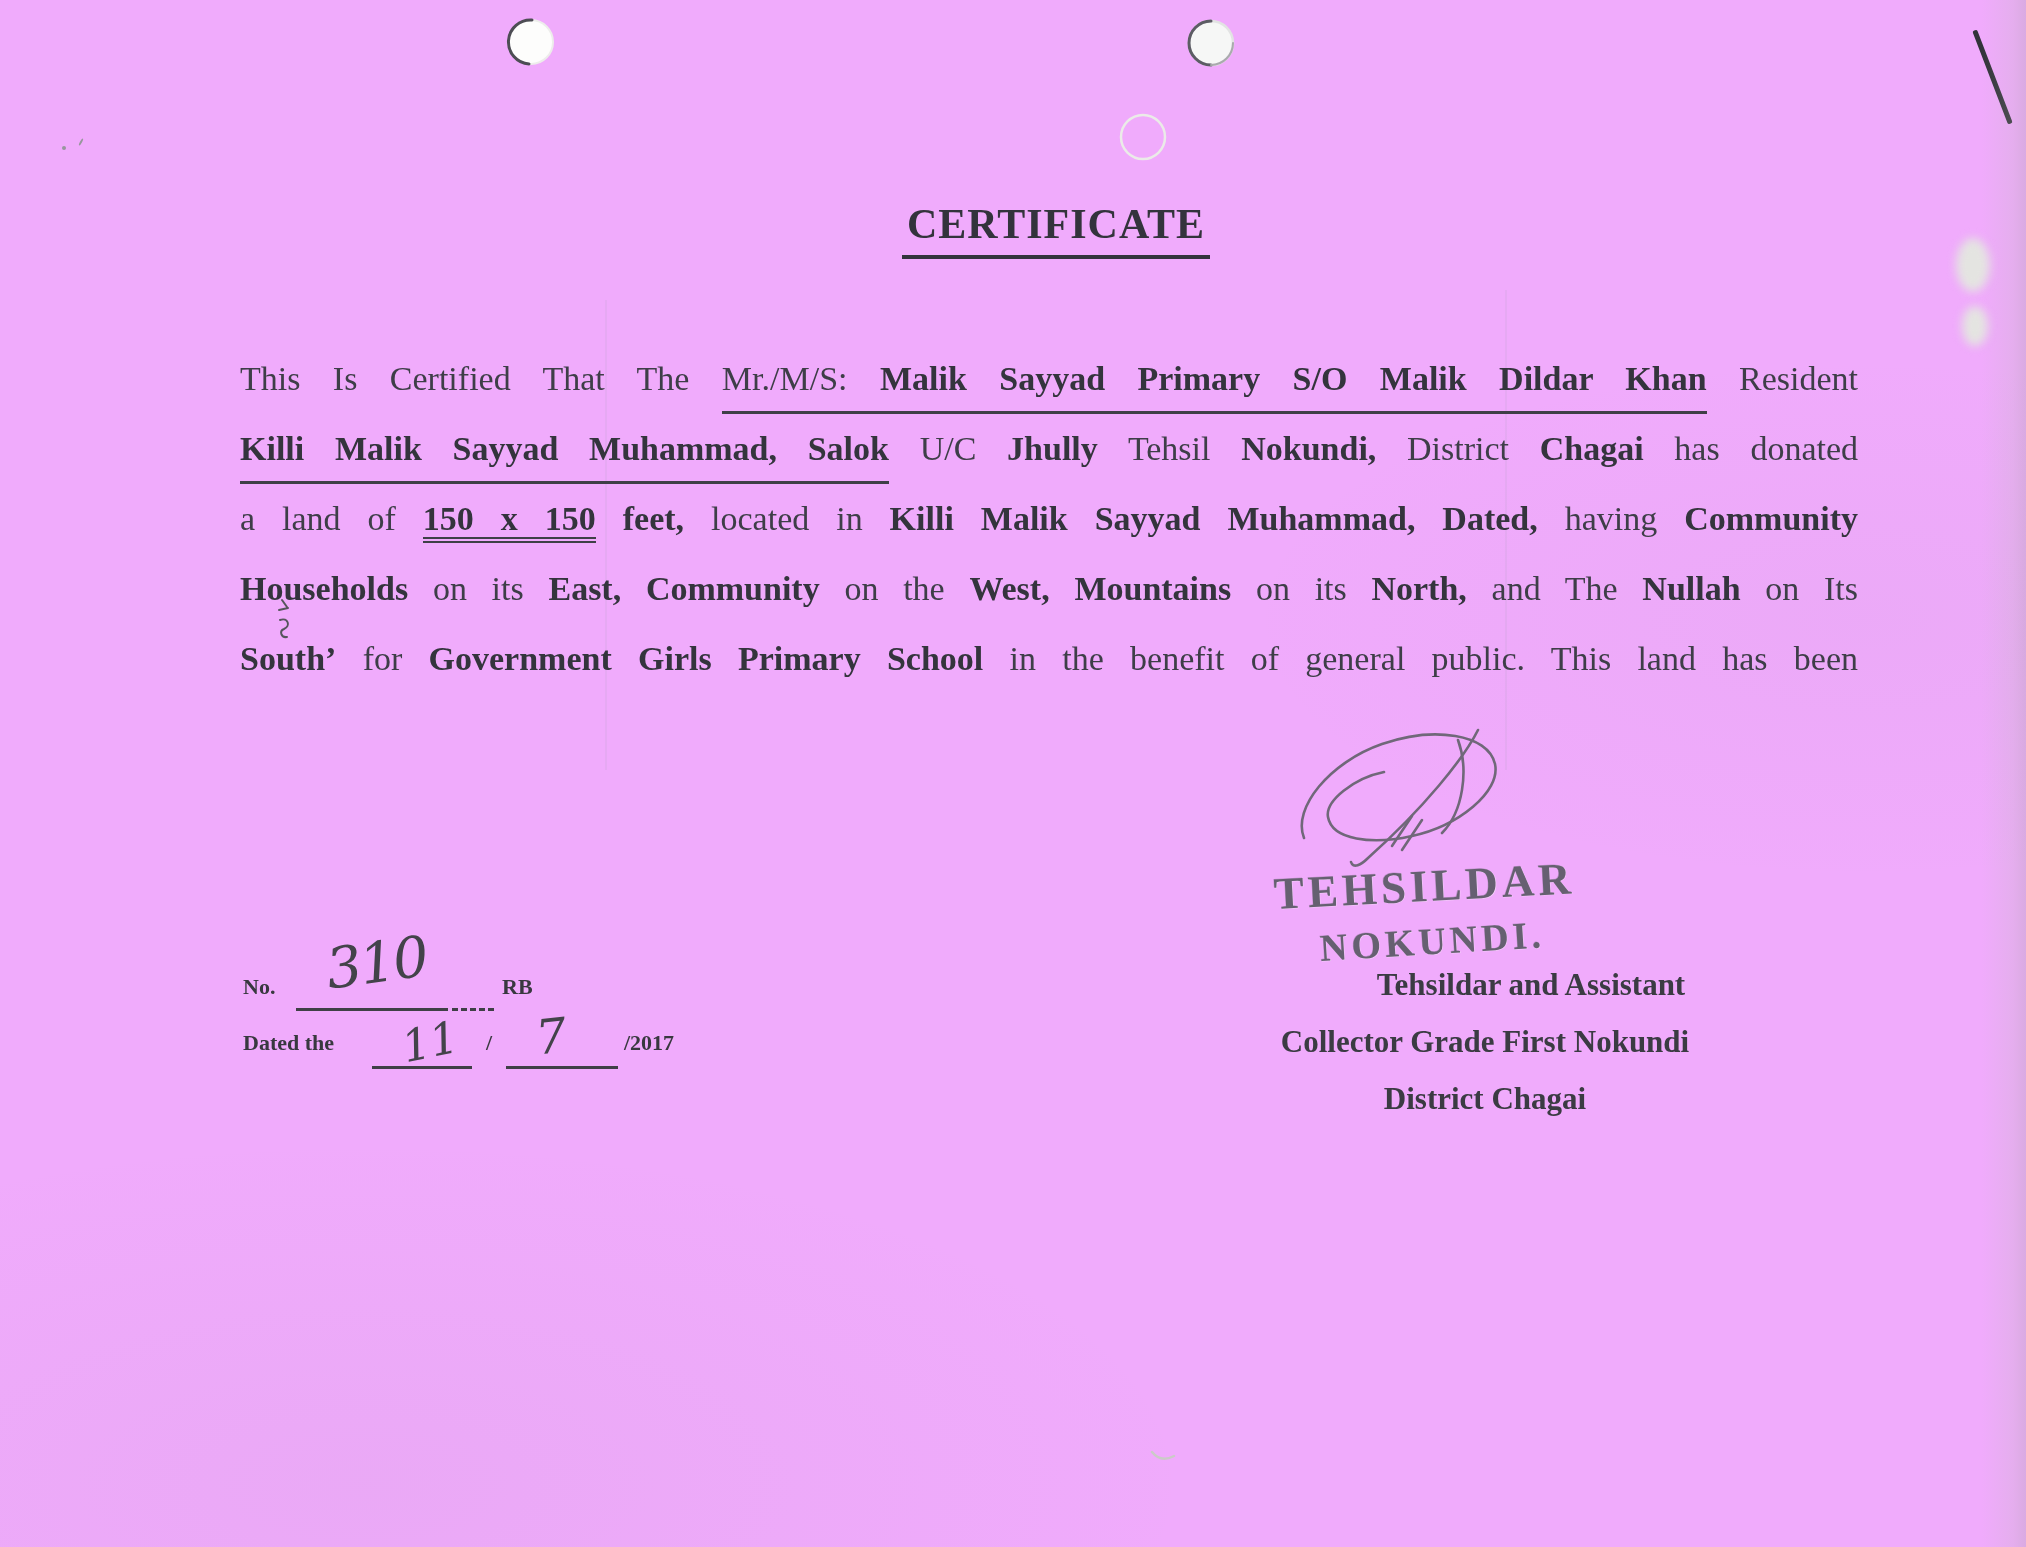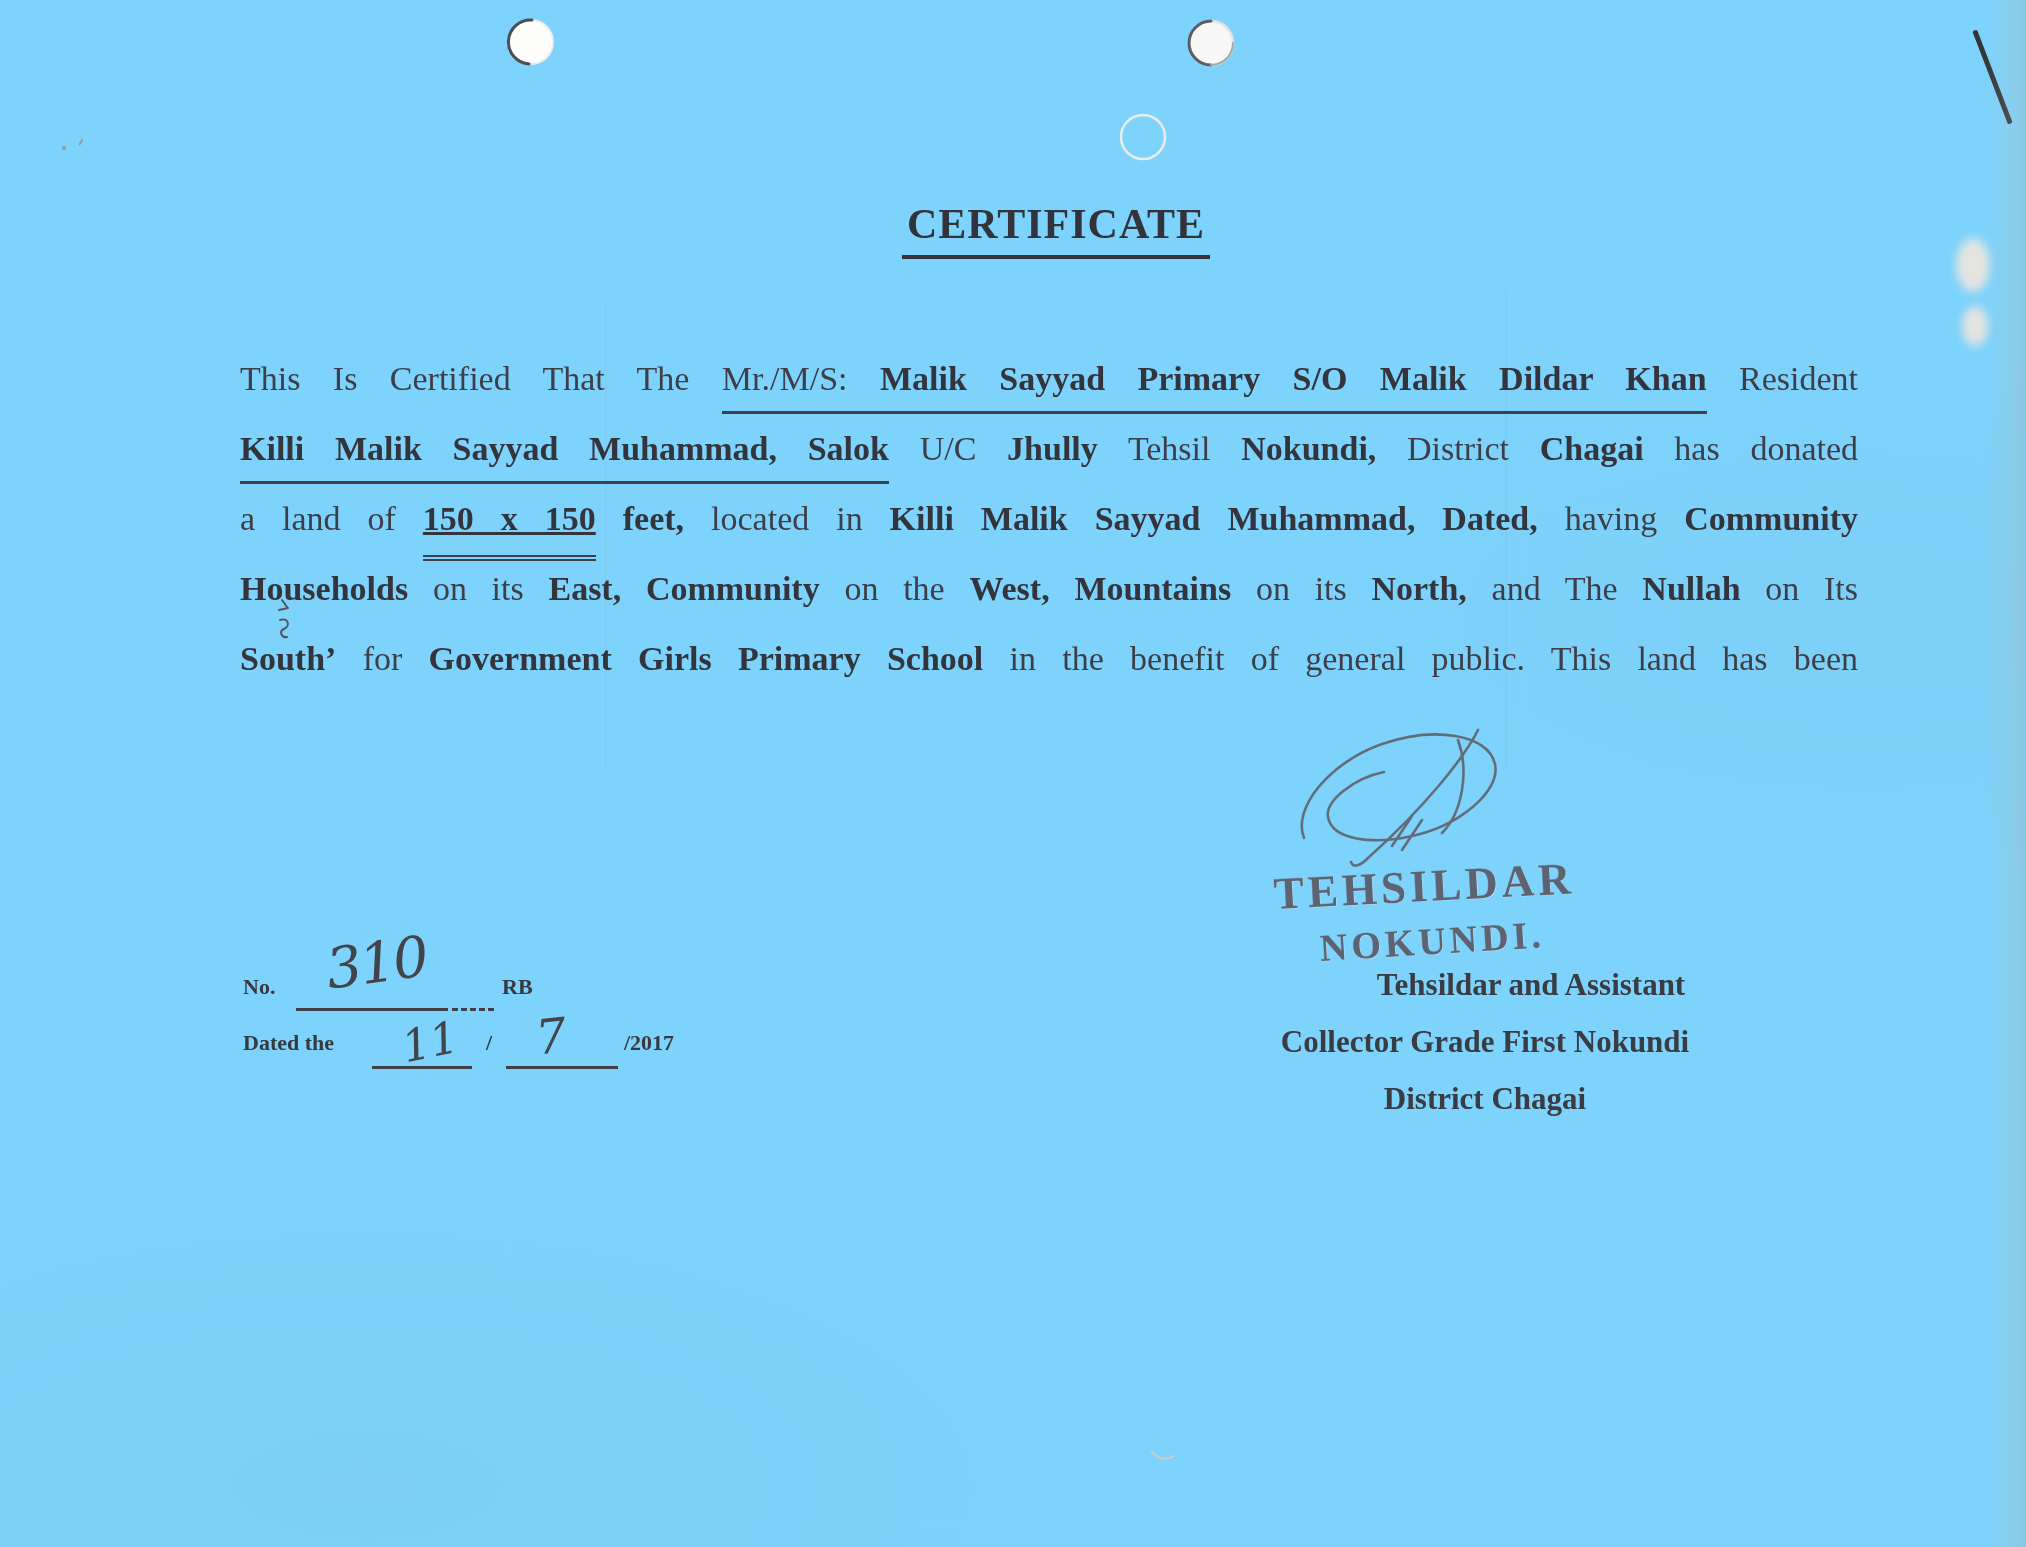--- a/index.html
+++ b/index.html
@@ -1,18 +1,18 @@
 <!DOCTYPE html>
 <html><head>
 <meta charset="utf-8">
 <style>
   html,body { margin:0; padding:0; background:#e9e9e7; }
   .page {
     position:relative; width:2026px; height:1547px; margin:0 auto;
-    background:#7dd3fc;
+    background:#f0abfc;
     font-family:"Liberation Serif","DejaVu Serif",serif;
     color:#3e3e48; overflow:hidden;
   }
   
   .page::before{
     content:""; position:absolute; inset:0; pointer-events:none;
     background:
       radial-gradient(1200px 500px at 18% 96%, rgba(120,125,130,0.05), transparent 70%),
       radial-gradient(900px 380px at 92% 40%, rgba(120,125,135,0.04), transparent 70%);
   }
@@ -23,21 +23,21 @@
     font-size:42px; font-weight:bold; letter-spacing:1px; color:#33333c;
     border-bottom:4px solid #33333c; padding:0 5px 7px 5px;
   }
 
   
   .body { position:absolute; left:240px; top:344px; width:1618px; }
   .bl { height:70px; line-height:70px; font-size:34px; text-align:justify; white-space:normal; }
   .bl.j { text-align-last:justify; }
   .b { font-weight:bold; color:#34343d; }
   .u  { border-bottom:3px solid #3f3f47; padding-bottom:14px; }
-  .u2 { border-bottom:6px double #3f3f47; padding-bottom:18px;text-decoration:underline; }
+  .u2 { border-bottom:6px double #3f3f47; padding-bottom:0; }
 
   
   .lbl { position:absolute; font-size:22px; font-weight:bold; color:#38383f; }
   .rule { position:absolute; height:0; border-top:3px solid #3f3f46; }
   .rule.dash { border-top-style:dashed; }
   .hw { position:absolute; font-family:"DejaVu Serif",serif; font-style:italic; color:#43434a; }
 
   
   .sig-svg { position:absolute; left:1272px; top:716px; }
   .stamp {

